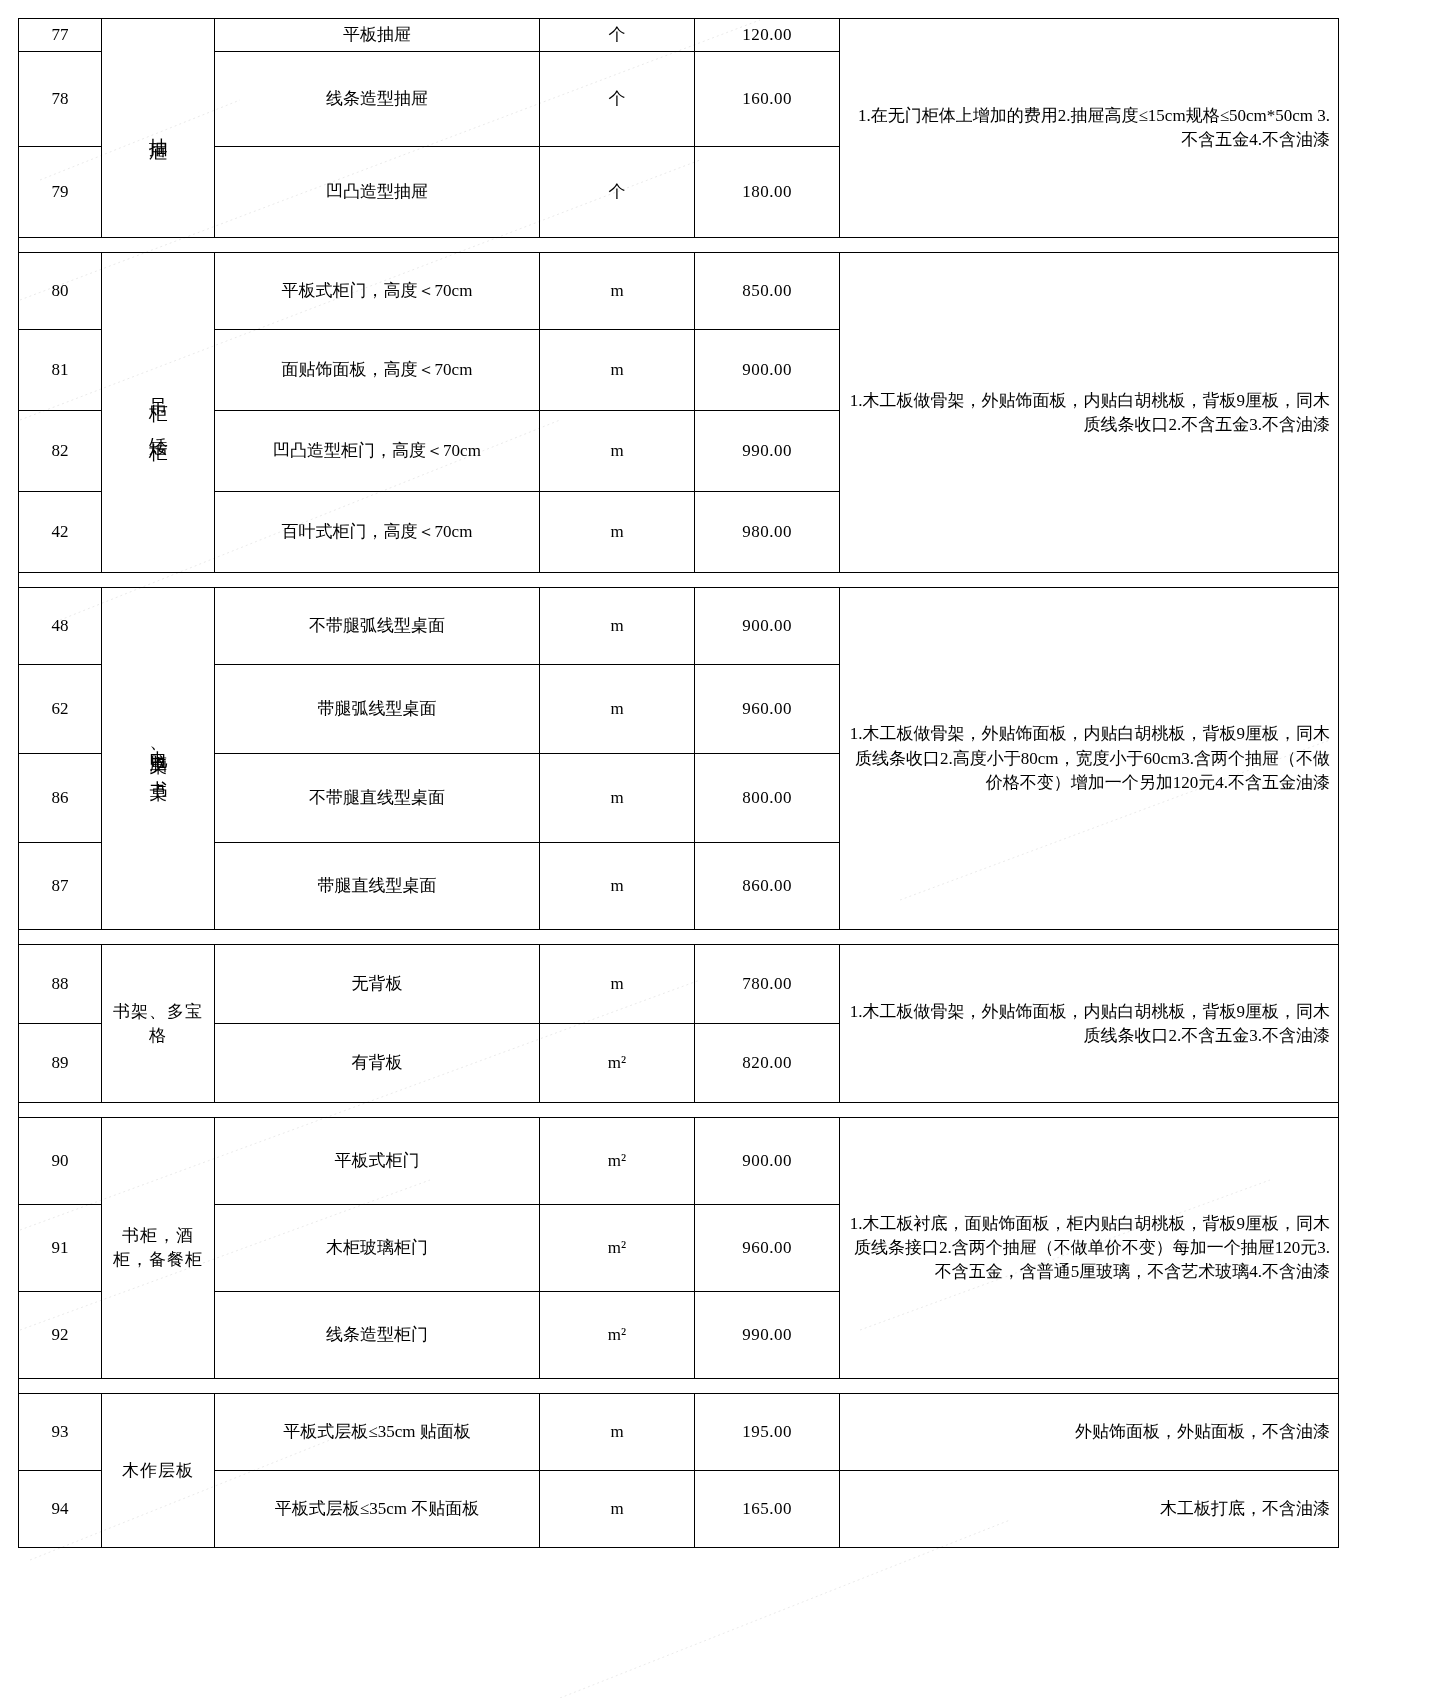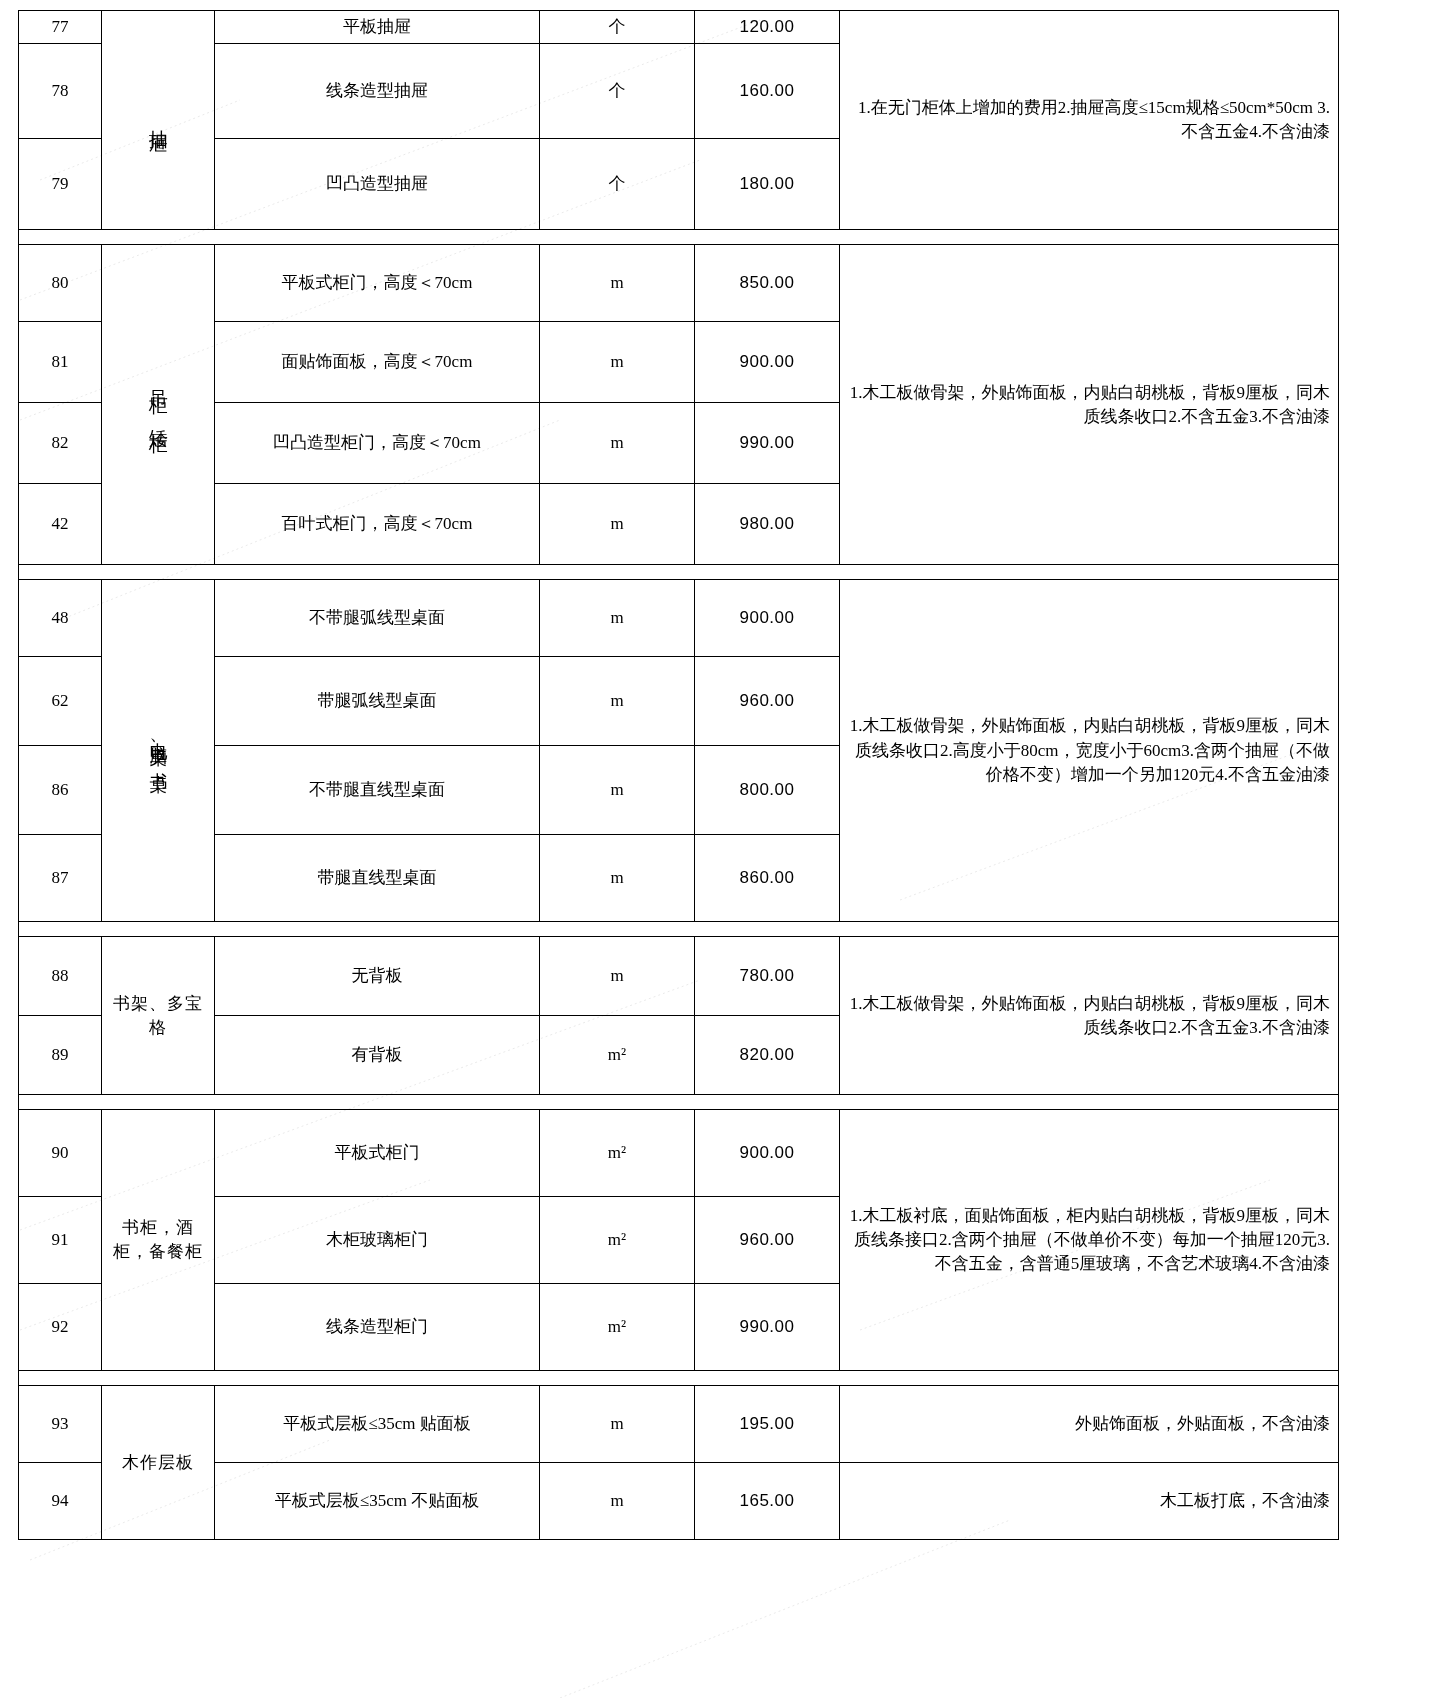--- a/index.html
+++ b/index.html
@@ -11,21 +11,21 @@
     width: 1456px;
     height: 1698px;
     font-family: "Liberation Serif", serif;
     color: #000000;
     position: relative;
     overflow: hidden;
   }
   .sheet {
     position: absolute;
     left: 18px;
-    top: 10px;
+    top: 18px;
     width: 1320px;
   }
   table.price-table {
     border-collapse: collapse;
     table-layout: fixed;
     width: 1320px;
     border: 1px solid #000;
   }
   table.price-table td {
     border: 1px solid #000;
@@ -62,21 +62,21 @@
     font-size: 17.5px;
     padding-left: 10px;
   }
   td.unit {
     text-align: center;
     font-size: 16px;
   }
   td.price {
     text-align: center;
     font-size: 17px;
-    font-family: Liberation Sans, sans-serif;
+    font-family: Liberation Serif, serif;
     letter-spacing: 0.5px;
   }
   td.note {
     text-align: right;
     font-size: 16.5px;
     line-height: 1.5;
     padding: 6px 8px 6px 10px;
     vertical-align: top;
   }
   tr.spacer td {

